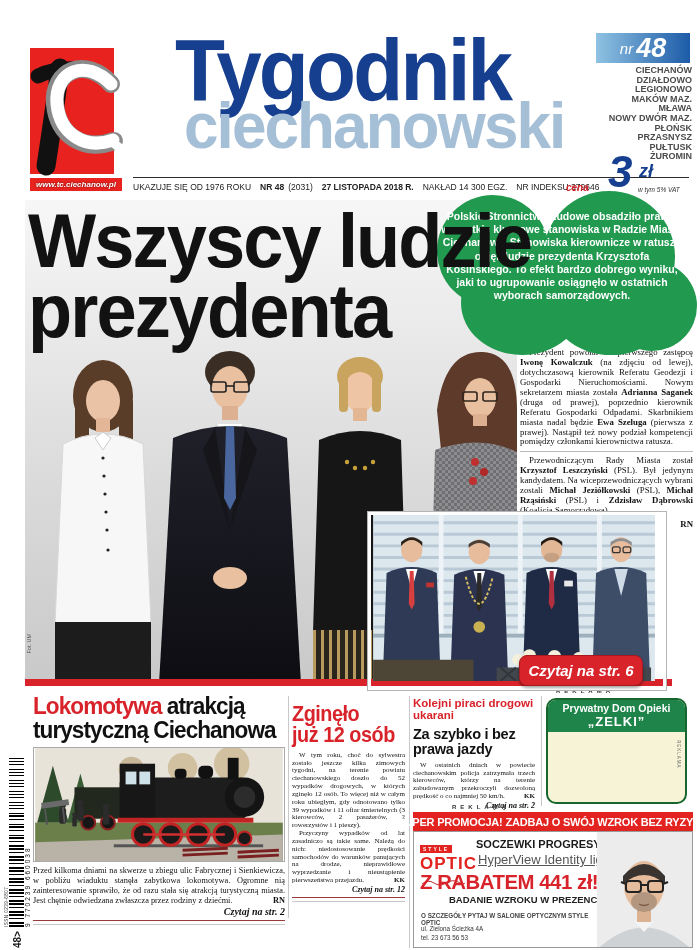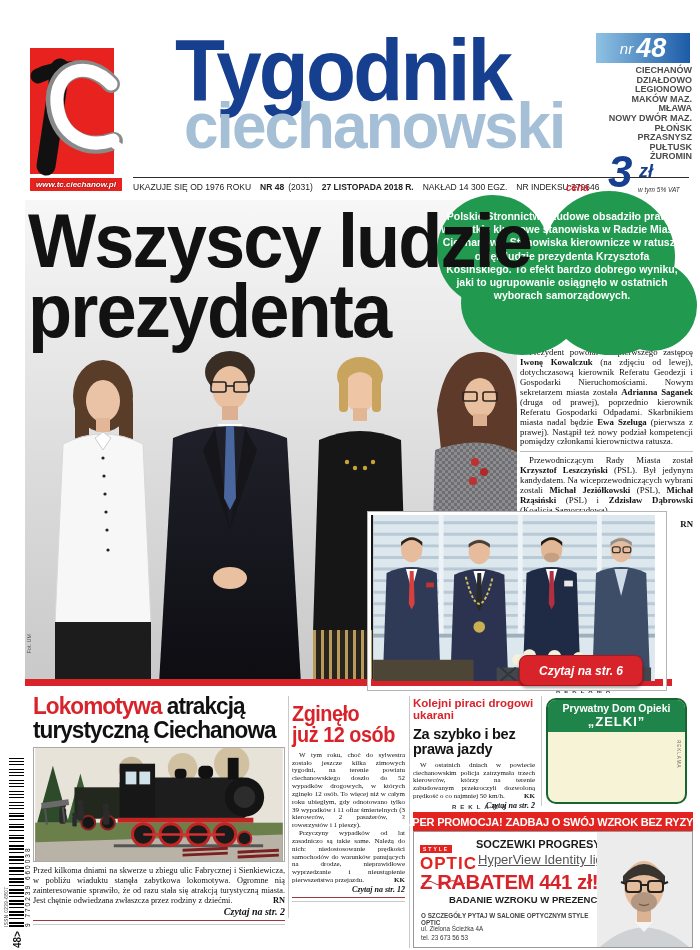--- a/index.html
+++ b/index.html
@@ -42,21 +42,21 @@
   .lead-h{left:28px;top:206px;z-index:7;font-size:76px;font-weight:800;color:#121212;
       line-height:.92;letter-spacing:-2px;transform:scaleX(.95);transform-origin:left top;}
   .lead-col{left:520px;top:348px;width:173px;font-family:"Liberation Serif",serif;
       font-size:8.8px;line-height:1.13;text-align:justify;color:#101010;}
   .lead-col p{margin:0 0 4px 0;text-indent:9px;}
   .hair{height:1px;background:#bbb;margin:3px 0 4px 0;}
   .by{float:right;font-weight:bold;font-family:"Liberation Serif",serif;}
   .inset{left:368px;top:512px;width:292px;height:172px;border:3px solid #fff;
       box-shadow:0 0 0 1px #b5b5b5;z-index:5;}
   .read6{left:519px;top:655px;width:122px;height:29px;background:#d8232a;border:1px solid #a81820;
-      border-radius:8px;color:#fff;font-style:italic;font-weight:800;font-size:12px;
+      border-radius:8px;color:#fff;font-style:italic;font-weight:800;font-size:15px;
       display:flex;align-items:center;justify-content:center;z-index:8;
       box-shadow:0 2px 3px rgba(0,0,0,.35);}
   .redbar{left:25px;top:679px;width:647px;height:7px;background:#d8232a;z-index:3;}
   .vcredit{left:26px;top:634px;writing-mode:vertical-rl;transform:rotate(180deg);
       font-size:5.5px;color:#555;z-index:6;}
 
   
   .vrule{position:absolute;width:1px;background:#c9c9c9;}
   .loco{left:33px;top:694px;width:252px;}
   .loco-h{font-size:24px;font-weight:800;line-height:1.02;letter-spacing:-1px;

